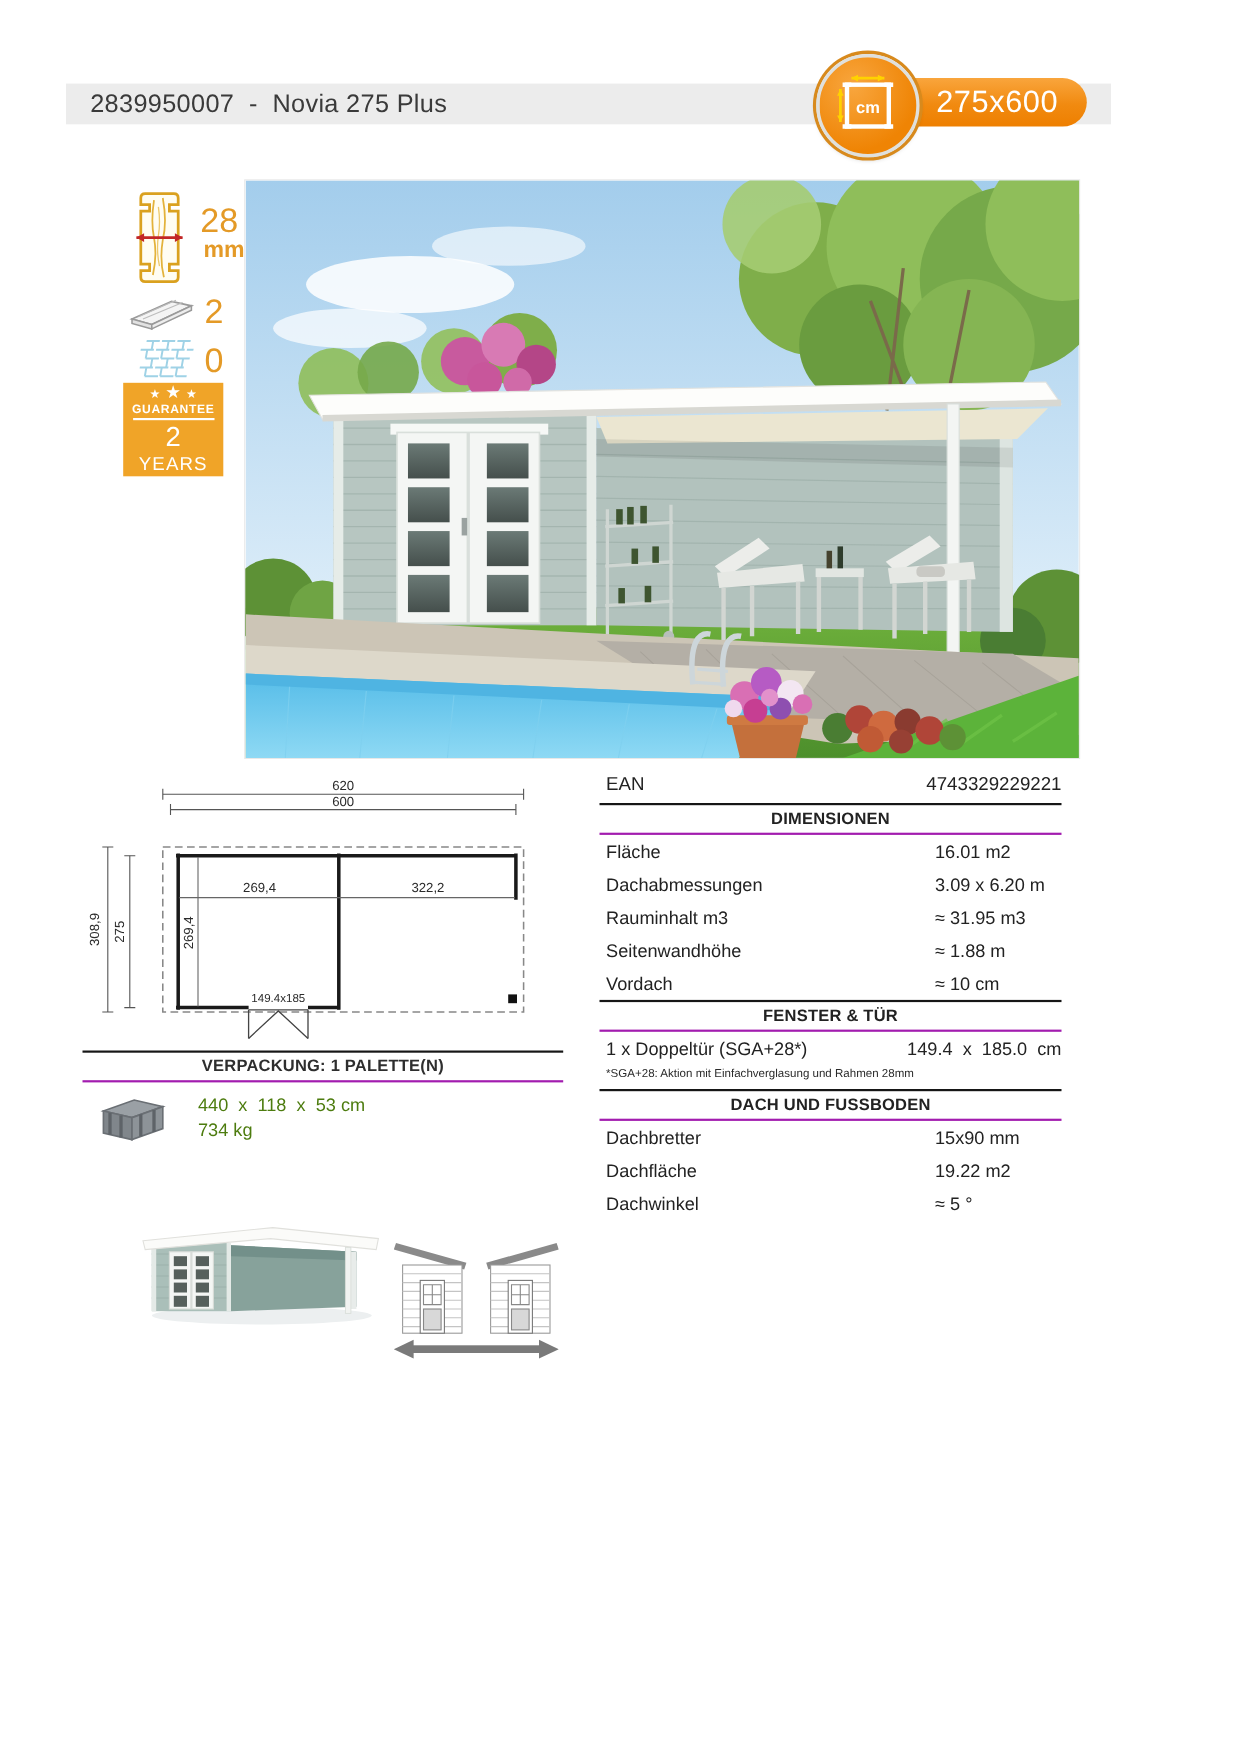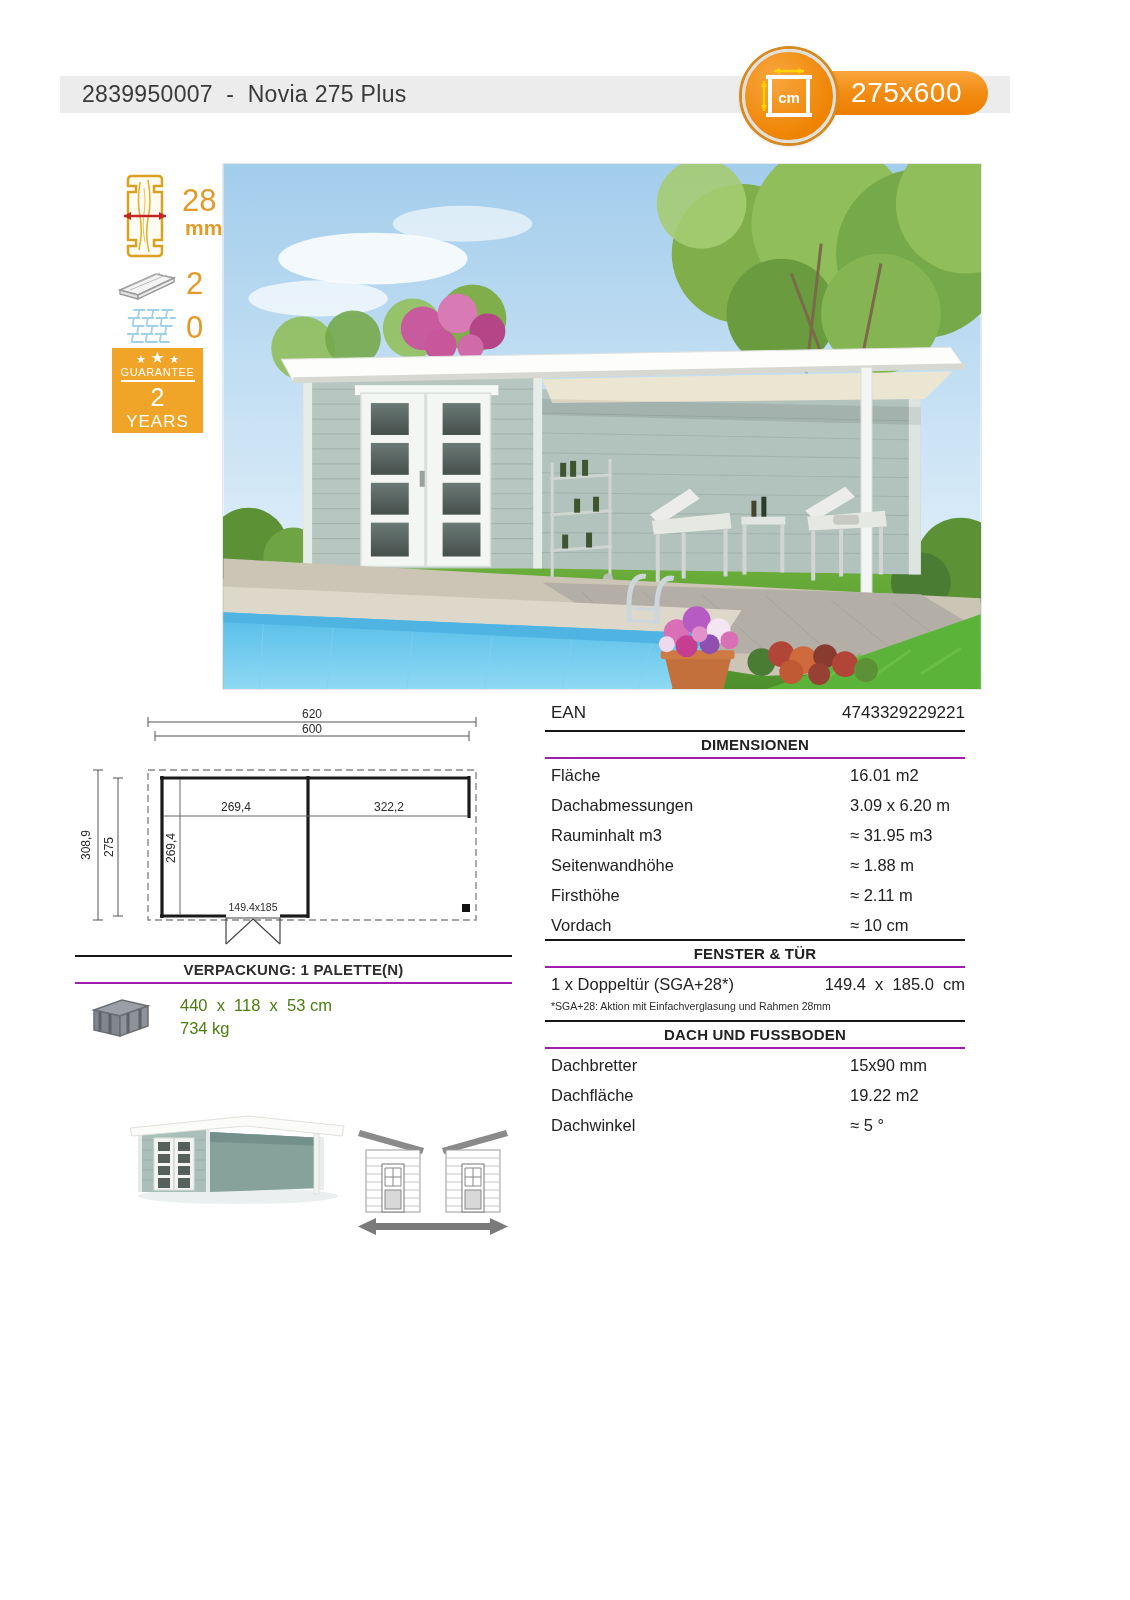--- a/index.html
+++ b/index.html
@@ -20,21 +20,21 @@
                display:flex;align-items:center;justify-content:center;}
 
   
   .num-orange{position:absolute;color:#e49a27;font-size:31px;}
   .wall-value{position:absolute;left:182px;top:183px;color:#e49a27;font-size:31px;}
   .wall-unit{position:absolute;left:185px;top:216px;color:#e49a27;font-size:21px;font-weight:bold;}
   .guarantee{position:absolute;left:112px;top:348px;width:91px;height:85px;background:#f0a428;
              display:flex;flex-direction:column;align-items:center;color:#fff;}
   .g-stars{margin-top:3px;line-height:14px;}
   .g-stars .s{font-size:11px;} .g-stars .b{font-size:16px;}
-  .g-label{font-size:11px;font-weight:normal;letter-spacing:.6px;margin-top:0px;}
+  .g-label{font-size:11px;font-weight:bold;letter-spacing:.6px;margin-top:0px;}
   .g-line{width:74px;border-top:2px solid #fff;margin:2px 0 1px;}
   .g-value{font-size:25px;}
   .g-unit{font-size:17px;letter-spacing:1px;}
 
   
   .photo{position:absolute;left:222px;top:163px;width:760px;height:527px;border:1px solid #e8e8e8;box-sizing:border-box;}
 
   
   .plan{position:absolute;left:76px;top:698px;width:436px;height:248px;}
   .plan text{font-family:"Liberation Sans",sans-serif;fill:#2b2b2b;}
@@ -350,24 +350,20 @@
       </div>
     <div class="srow">
         <div class="lbl">Rauminhalt m3</div>
         <div>≈ 31.95 m3</div>
       </div>
     <div class="srow">
         <div class="lbl">Seitenwandhöhe</div>
         <div>≈ 1.88 m</div>
       </div>
     <div class="srow">
-        <div class="lbl">Firsthöhe</div>
-        <div>≈ 2.11 m</div>
-      </div>
-    <div class="srow">
         <div class="lbl">Vordach</div>
         <div>≈ 10 cm</div>
       </div>
     <div class="band">FENSTER &amp; TÜR</div>
     <div class="srow">
         <div class="lbl">1 x Doppeltür (SGA+28*)</div>
         <div style="white-space:pre">149.4  x  185.0  cm</div>
       </div>
     <div class="fnote">*SGA+28: Aktion mit Einfachverglasung und Rahmen 28mm</div>
     <div class="band">DACH UND FUSSBODEN</div>

